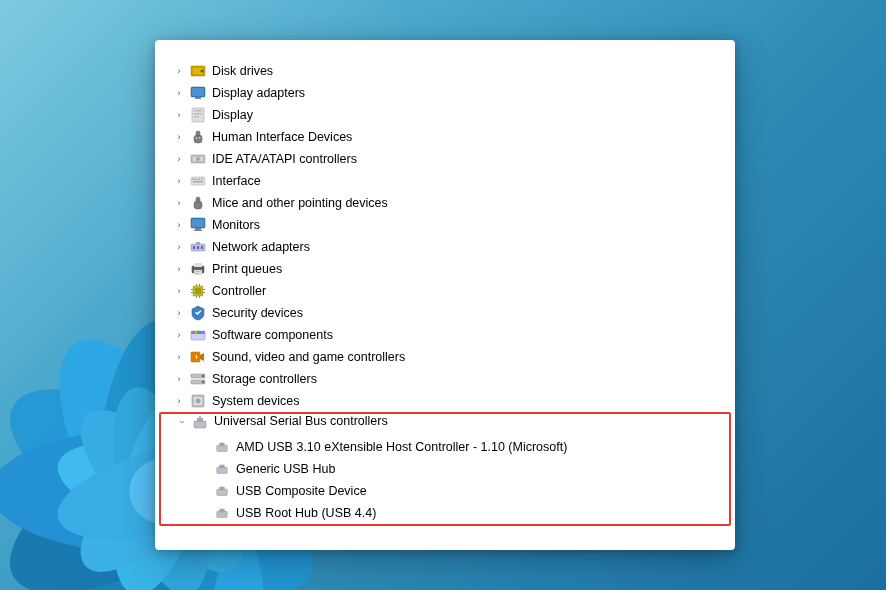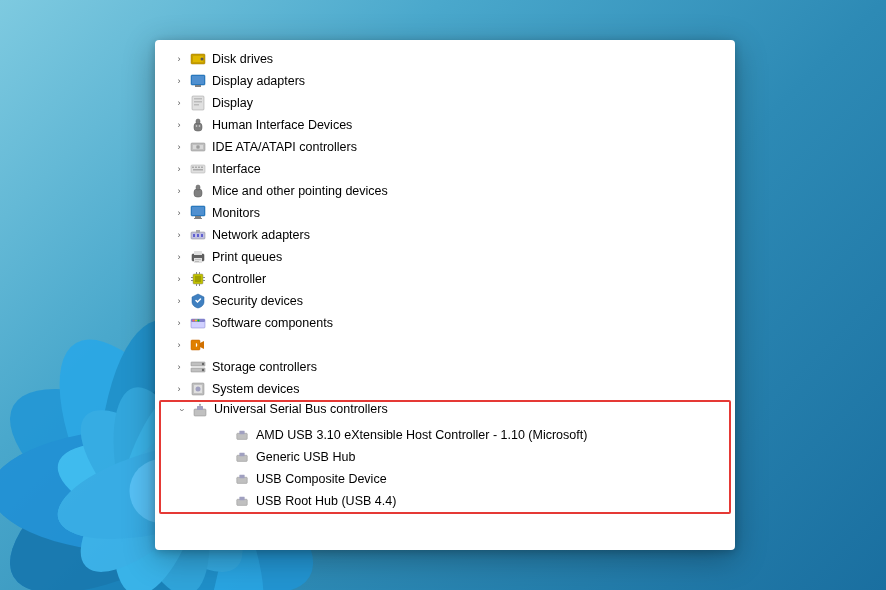--- a/index.html
+++ b/index.html
@@ -42,20 +42,21 @@
       border-radius: 4px;
       box-shadow: 0 8px 32px rgba(0,0,0,0.3), 0 2px 8px rgba(0,0,0,0.2);
       z-index: 10;
       overflow: hidden;
     }
 
     .tree-container {
       padding: 8px 0;
       overflow-y: auto;
       height: 100%;
+      margin-top: 12px;
     }
 
     .tree-item {
       display: flex;
       align-items: center;
       height: 22px;
       padding-left: 16px;
       cursor: pointer;
       white-space: nowrap;
     }
@@ -89,21 +90,21 @@
     .item-label {
       color: #000;
       font-size: 12.5px;
     }
 
     
     .tree-child {
       display: flex;
       align-items: center;
       height: 22px;
-      padding-left: 72px;
+      padding-left: 52px;
       cursor: pointer;
       white-space: nowrap;
     }
 
     
     .highlight-box {
       border: 2.5px solid #e53935;
       border-radius: 2px;
       margin: 0 4px;
     }
@@ -330,20 +331,21 @@
 
     <div class="tree-item">
       <span class="chevron closed"></span>
       <span class="item-icon">
         <svg width="16" height="16" viewBox="0 0 16 16">
             <rect x="1" y="3" width="9" height="10" rx="1" fill="#e08000" stroke="#c06000" stroke-width="0.5"></rect>
             <polygon points="10,6 14,4 14,12 10,10" fill="#d07000"></polygon>
             <path d="M6 6.5 A2 2 0 0 1 6 9.5" stroke="white" stroke-width="1.2" fill="none"></path>
           </svg>
       </span>
+      <span class="item-label">Sound, video and game controllers</span>
     </div>
 
     <div class="tree-item">
       <span class="chevron closed"></span>
       <span class="item-icon">
         <svg width="16" height="16" viewBox="0 0 16 16">
             <rect x="1" y="3" width="14" height="4" rx="0.5" fill="#c0c0c0" stroke="#888" stroke-width="0.5"></rect>
             <circle cx="13" cy="5" r="1.2" fill="#666"></circle>
             <rect x="1" y="9" width="14" height="4" rx="0.5" fill="#c0c0c0" stroke="#888" stroke-width="0.5"></rect>
             <circle cx="13" cy="11" r="1.2" fill="#666"></circle>

